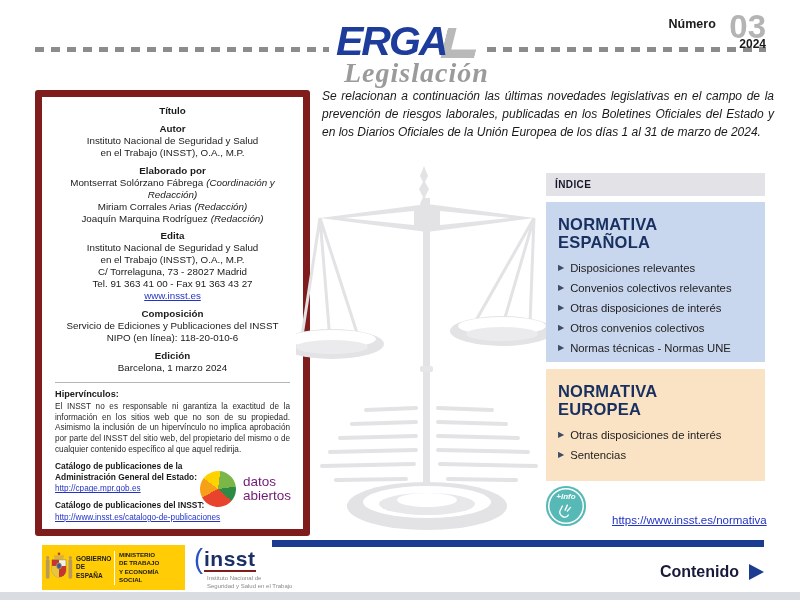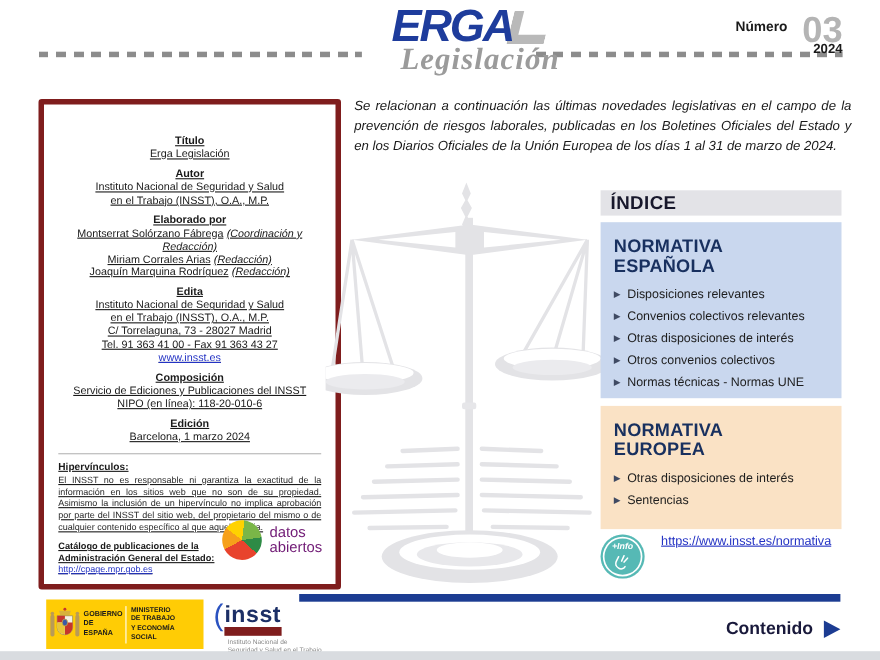--- a/index.html
+++ b/index.html
@@ -6,39 +6,39 @@
   html,body { width:800px; height:600px; overflow:hidden; background:#fff;
               font-family:"Liberation Sans", sans-serif; }
   .page { position:relative; width:800px; height:600px; background:#fff; }
 
   
   .dash { position:absolute; height:5px;
           background:repeating-linear-gradient(90deg,#8c8c8c 0 9px,transparent 9px 16px); }
   .dash-left  { left:35px;  top:47px; width:294px; }
   .dash-right { left:487px; top:47px; width:279px; }
 
-  .logo { position:absolute; left:336px; top:0; width:160px;margin-left:20px; }
+  .logo { position:absolute; left:336px; top:18px; width:160px; }
   .logo-erga { font-size:41px; font-weight:bold; font-style:italic; color:#1e3c9c;
                letter-spacing:-2px; position:relative; z-index:1; display:inline-block; }
   .logo-shadow { position:absolute; left:108px; top:10px; width:34px; height:30px;
                  background:#b9b9b9; clip-path:polygon(0 0,26% 0,26% 72%,100% 72%,100% 100%,0 100%);
                  transform:skewX(-14deg); z-index:0; }
   .logo-sub { font-family:Liberation Serif, serif; font-style:italic; font-weight:bold;
               font-size:28px; color:#9b9b9b; margin:-8px 0 0 8px; letter-spacing:1px; }
 
   .issue { position:absolute; right:34px; top:8px; text-align:right; white-space:nowrap; }
   .issue-label { font-size:12.5px; font-weight:bold; color:#1a1a1a; vertical-align:10px; }
   .issue-num { font-size:33px; font-weight:bold; color:#b4b4b4; margin-left:9px;margin-top:33px; }
   .issue-year { position:absolute; right:34px; top:37px; font-size:12px; font-weight:bold; color:#1a1a1a; }
 
   
   .colophon { position:absolute; left:35px; top:90px; width:275px; height:446px;
-              border:5px solid #7f1d1d; border-radius:3px; background:#fff;
-              padding:28px 13px 8px; text-align:center; font-size:9.8px; color:#1a1a1a;
-              line-height:1.22; overflow:hidden;text-decoration:underline; }
+              border:7px solid #7f1d1d; border-radius:3px; background:#fff;
+              padding:8px 13px 8px; text-align:center; font-size:9.8px; color:#1a1a1a;
+              line-height:1.22; overflow:hidden; }
   .c-head { font-weight:bold; margin-top:6px; }
   .c-head:first-child { margin-top:0; }
   a.lnk, .lnk { color:#2433c4; text-decoration:underline; cursor:pointer; }
   .role { font-style:italic; margin-left:3px; }
   .c-divider { border:none; border-top:1px solid #b5b5b5; margin:8px 0 6px; }
   .hiper { text-align:left; }
   .hiper-head { font-weight:bold; font-size:9.2px; margin-bottom:2px; }
   .hiper-text { font-size:8.2px; text-align:justify; line-height:1.3; color:#2a2a2a; }
   .email-row { font-size:8.2px; margin-top:3px; text-align:left; }
   .email-row .pfx { margin-right:3px; }
@@ -51,50 +51,50 @@
   .datos-text { font-size:13.5px; color:#701a75; line-height:1.05; text-align:left; }
 
   
   .intro { position:absolute; left:322px; top:88px; width:452px; font-style:italic;
            font-size:12px; line-height:1.48; text-align:justify; color:#1a1a1a; z-index:2; }
 
   .scales { position:absolute; left:296px; top:158px; width:256px; height:386px; z-index:0; }
 
   .indice-bar { position:absolute; left:546px; top:173px; width:219px; height:23px;
                 background:#e3e3e7; display:flex; align-items:center; padding-left:9px;
-                font-weight:bold; font-size:17px; color:#17172b; letter-spacing:.4px; z-index:2; }
+                font-weight:bold; font-size:10px; color:#17172b; letter-spacing:.4px; z-index:2; }
   .idx-box { position:absolute; left:546px; width:219px; padding:13px 12px 8px; z-index:2; }
   .box-es { top:202px; height:160px; background:#c9d7ee; }
   .box-eu { top:369px; height:112px; background:#fae2c5; }
   .box-title { font-size:16.5px; font-weight:bold; color:#18305f; line-height:1.12; letter-spacing:.2px; }
   .idx-items { margin-top:10px; }
   .idx-item { display:flex; align-items:center; gap:6px; font-size:11.3px; color:#1d1d1d;
               margin-bottom:8px; cursor:pointer; }
   .bullet { color:#3f4a63; font-size:8px; line-height:1; }
 
-  .info-row { position:absolute; left:546px; top:486px; display:flex; align-items:flex-start; gap:15px; z-index:2; }
+  .info-row { position:absolute; left:546px; top:486px; display:flex; align-items:flex-end; gap:26px; z-index:2; }
   .info-badge { width:40px; height:40px; border-radius:50%; background:#56b9b5; position:relative;
                 box-shadow:inset 0 0 0 2px #56b9b5, inset 0 0 0 3.5px #ffffff; cursor:pointer; }
   .info-badge-text { position:absolute; top:6px; width:100%; text-align:center; color:#fff;
                      font-size:8px; font-style:italic; font-weight:bold; }
   .info-badge svg { position:absolute; left:11px; top:16px; }
   .info-link { font-size:11.5px; }
 
   
   .footer-bar { position:absolute; left:272px; top:540px; width:492px; height:7px; background:#1c3c92; }
   .gob-box { position:absolute; left:42px; top:545px; width:143px; height:45px; background:#ffcc05;
              display:flex; align-items:center; padding-left:3px; }
   .gob-text { font-size:6.5px; font-weight:bold; color:#1a1a1a; line-height:1.3; margin-left:3px; width:36px; }
   .gob-divider { width:1px; height:34px; background:#fff; margin:0 4px 0 2px; }
   .min-text { font-size:6.2px; font-weight:bold; color:#1a1a1a; line-height:1.35; width:56px; }
   .insst-logo { position:absolute; left:194px; top:547px; }
   .insst-row { display:flex; align-items:flex-start; }
   .insst-paren { font-size:27px; color:#2a52c0; font-weight:normal; line-height:.9; margin-right:1px; }
   .insst-word { font-size:21px; font-weight:bold; color:#1c2f66; letter-spacing:.5px; line-height:1.1;
-                border-bottom:8px solid #7f1d1d; padding-bottom:0; }
+                border-bottom:2px solid #7f1d1d; padding-bottom:0; }
   .insst-caption { font-size:6px; color:#8a8a8a; line-height:1.4; margin:2px 0 0 13px; }
   .contenido { position:absolute; right:36px; top:563px; display:flex; align-items:center; gap:10px; cursor:pointer; }
   .contenido-label { font-size:16px; font-weight:bold; color:#19193b; }
   .contenido-arrow { width:0; height:0; border-left:15px solid #1c3c92;
                      border-top:8px solid transparent; border-bottom:8px solid transparent; }
   .bottom-strip { position:absolute; left:0; top:592px; width:800px; height:8px; background:#d9dce0; }
 </style>
 </head>
 <body>
 
@@ -110,21 +110,20 @@
   </div>
 
   <div class="issue">
     <span class="issue-label">Número</span>
     <span class="issue-num">03</span>
   </div>
   <div class="issue-year">2024</div>
 
   <div class="colophon">
     <div class="c-head">Título</div>
-    <div class="c-line">Erga Legislación</div>
 
     <div class="c-head">Autor</div>
     <div class="c-line">Instituto Nacional de Seguridad y Salud</div>
     <div class="c-line">en el Trabajo (INSST), O.A., M.P.</div>
 
     <div class="c-head">Elaborado por</div>
     <div class="c-line"><span>Montserrat Solórzano Fábrega</span><span class="role">(Coordinación y Redacción)</span></div>
     <div class="c-line"><span>Miriam Corrales Arias</span><span class="role">(Redacción)</span></div>
     <div class="c-line"><span>Joaquín Marquina Rodríguez</span><span class="role">(Redacción)</span></div>
 

